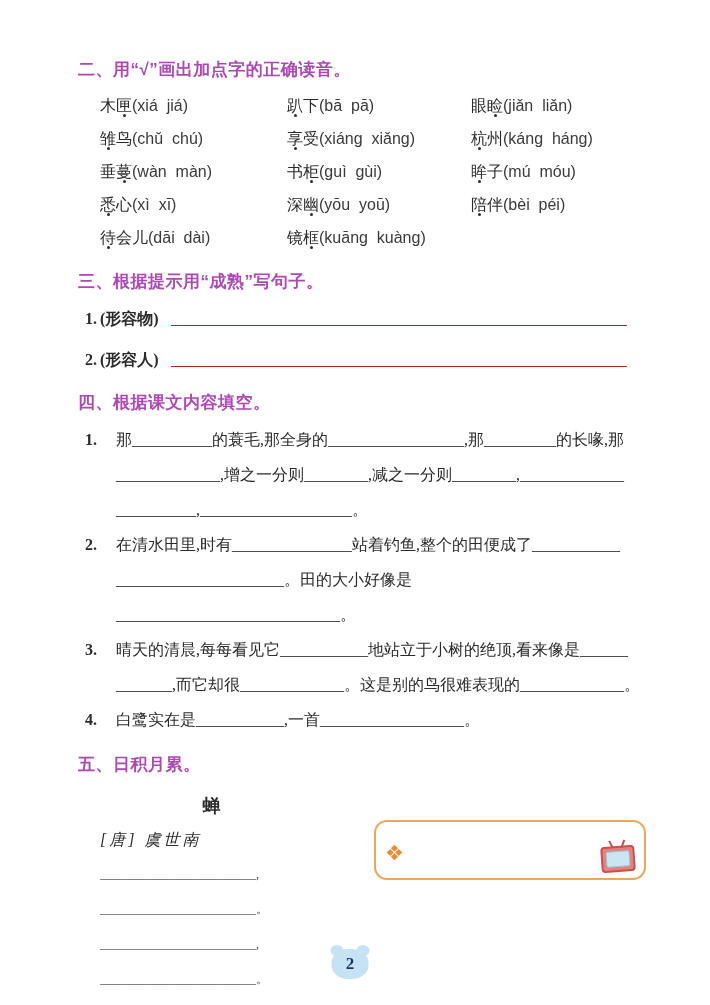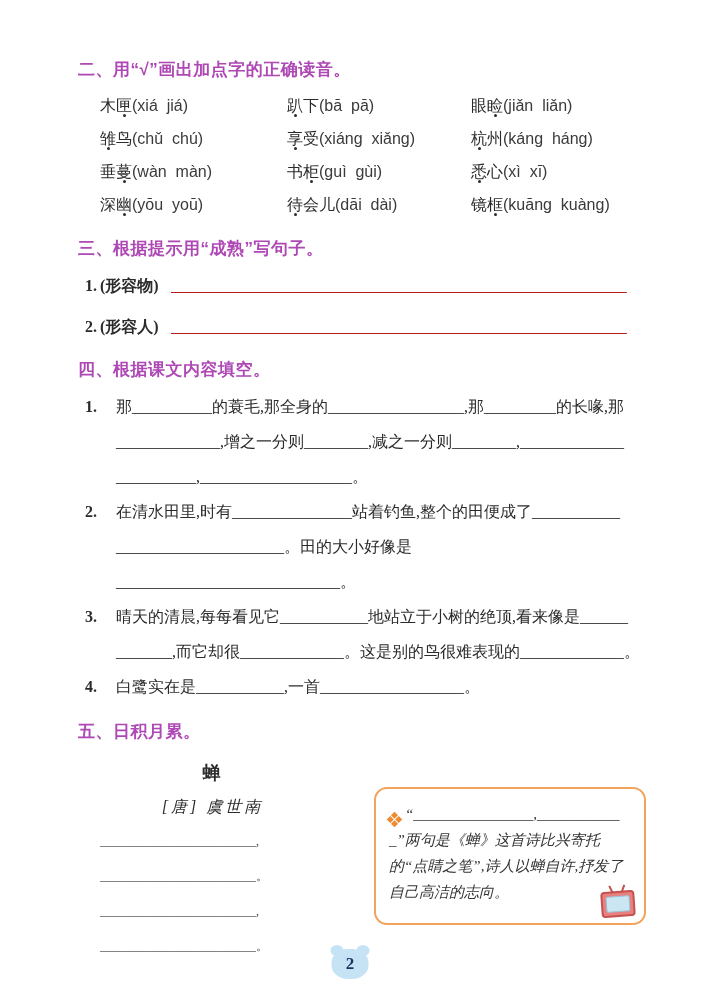--- a/index.html
+++ b/index.html
@@ -33,21 +33,21 @@
   .fblank{color:#b91c1c;letter-spacing:0;white-space:nowrap;overflow:hidden;flex:1;text-decoration:underline;}
   
   .fitem4{display:flex;align-items:flex-start;font-size:16px;margin:0 0 0 7px;}
   .fitem4 .num{line-height:35px;}
   .flines{flex:1;margin-left:16px;}
   .fline{line-height:35px;color:#2b2b2b;}
   
   .s5row{display:flex;align-items:flex-start;margin-top:12px;}
   .poem{margin-left:22px;width:225px;}
   .ptitle{font-size:18px;font-weight:bold;text-align:center;letter-spacing:2px;margin:6px 0 12px 0;}
-  .pauthor{font-size:16px;text-align:center;letter-spacing:3px;margin-bottom:6px;font-style:italic;}
+  .pauthor{font-size:16px;text-align:left;letter-spacing:3px;margin-bottom:6px;font-style:italic;}
   .pline{font-size:12px;line-height:35px;white-space:nowrap;color:#444;}
   .hintbox{
     margin-left:auto;width:272px;box-sizing:border-box;position:relative;
     border:2px solid #f2a35c;border-radius:13px;margin-top:32px;
     padding:12px 14px 18px 13px;font-size:15px;line-height:26px;
     word-break:break-all;font-style:italic;color:#333;
   }
   .flower{
     display:inline-grid;grid-template-columns:5px 5px;gap:1px;
     width:11px;height:11px;transform:rotate(45deg);margin-right:5px;vertical-align:0;
@@ -84,22 +84,24 @@
     <h2 class="h">二、用“√”画出加点字的正确读音。</h2>
     <div class="wgrid">
       <div class="witem"><span>木</span><span class="dotted">匣</span><span></span><span class="py">(xiá  jiá)</span></div>
       <div class="witem"><span></span><span class="dotted">趴</span><span>下</span><span class="py">(bā  pā)</span></div>
       <div class="witem"><span>眼</span><span class="dotted">睑</span><span></span><span class="py">(jiǎn  liǎn)</span></div>
       <div class="witem"><span></span><span class="dotted">雏</span><span>鸟</span><span class="py">(chǔ  chú)</span></div>
       <div class="witem"><span></span><span class="dotted">享</span><span>受</span><span class="py">(xiáng  xiǎng)</span></div>
       <div class="witem"><span></span><span class="dotted">杭</span><span>州</span><span class="py">(káng  háng)</span></div>
       <div class="witem"><span>垂</span><span class="dotted">蔓</span><span></span><span class="py">(wàn  màn)</span></div>
       <div class="witem"><span>书</span><span class="dotted">柜</span><span></span><span class="py">(guì  gùi)</span></div>
+      <div class="witem"><span></span><span class="dotted">眸</span><span>子</span><span class="py">(mú  móu)</span></div>
       <div class="witem"><span></span><span class="dotted">悉</span><span>心</span><span class="py">(xì  xī)</span></div>
       <div class="witem"><span>深</span><span class="dotted">幽</span><span></span><span class="py">(yōu  yoū)</span></div>
+      <div class="witem"><span></span><span class="dotted">陪</span><span>伴</span><span class="py">(bèi  péi)</span></div>
       <div class="witem"><span></span><span class="dotted">待</span><span>会儿</span><span class="py">(dāi  dài)</span></div>
       <div class="witem"><span>镜</span><span class="dotted">框</span><span></span><span class="py">(kuāng  kuàng)</span></div>
     </div>
   </section>
 
   <section class="sec">
     <h2 class="h">三、根据提示用“成熟”写句子。</h2>
     <div class="fitem">
       <span class="num">1.</span>
       <span class="flabel">(形容物)</span>
@@ -154,21 +156,21 @@
         <div class="pline">__________________________。</div>
         <div class="pline">__________________________,</div>
         <div class="pline">__________________________。</div>
       </div>
       <div class="hintbox">
         <span class="flower">
             <i></i>
             <i></i>
             <i></i>
             <i></i>
-          </span><span>“________________,____________”两句是《蝉》这首诗比兴寄托的“点睛之笔”,诗人以蝉自许,抒发了自己高洁的志向。</span>
+          </span>
         <span class="tv">
           <span class="tv-ant1"></span>
           <span class="tv-ant2"></span>
           <span class="tv-screen"></span>
         </span>
       </div>
     </div>
   </section>
 
   <div class="badge">

